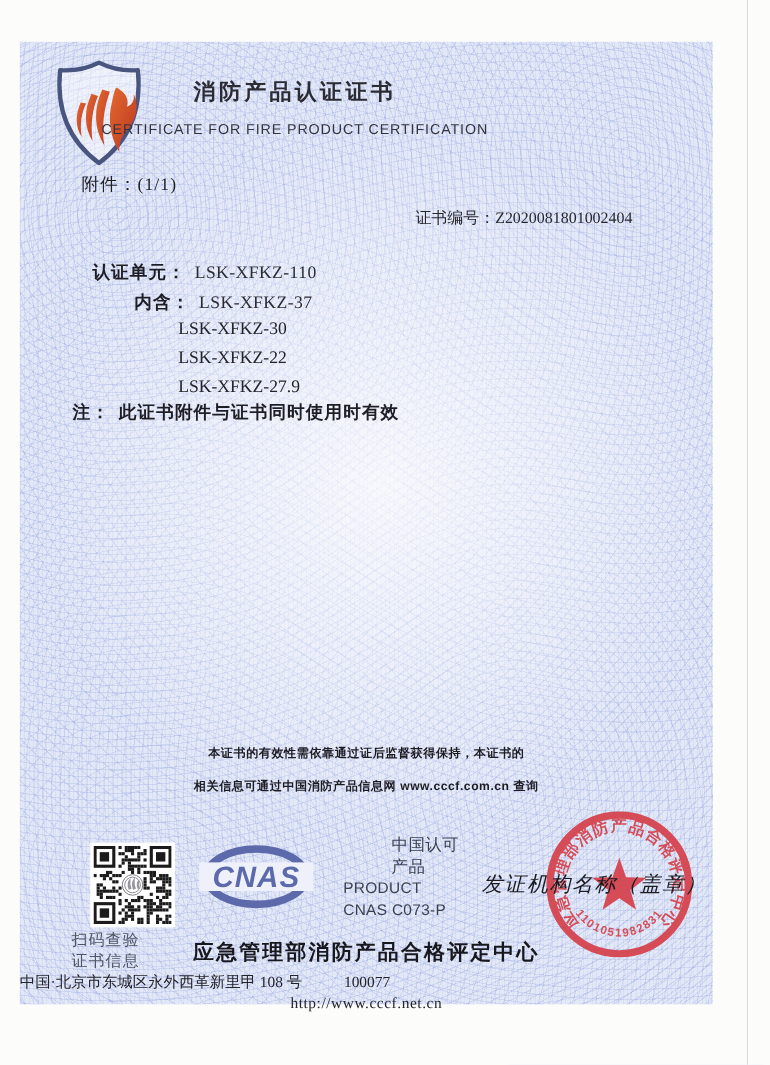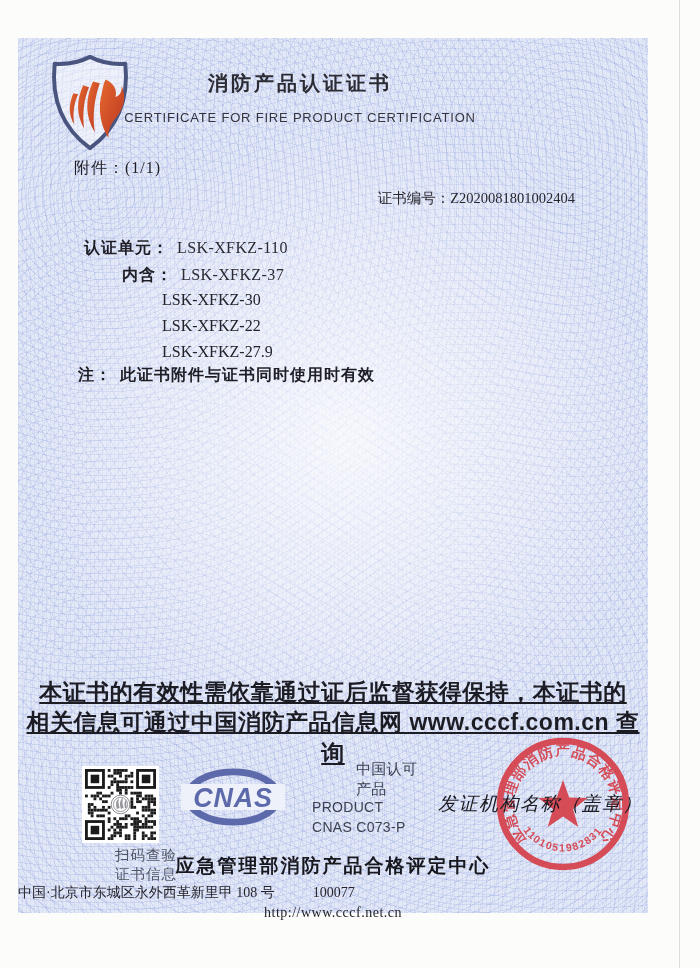--- a/index.html
+++ b/index.html
@@ -24,21 +24,21 @@
       repeating-radial-gradient(circle at 14% 18%, rgba(126,148,219,.22) 0 1px, rgba(255,255,255,0) 1px 7px),
       repeating-radial-gradient(circle at 88% 12%, rgba(126,148,219,.20) 0 1px, rgba(255,255,255,0) 1px 9px),
       repeating-radial-gradient(circle at 72% 78%, rgba(126,148,219,.18) 0 1px, rgba(255,255,255,0) 1px 8px),
       repeating-radial-gradient(circle at 20% 88%, rgba(126,148,219,.18) 0 1px, rgba(255,255,255,0) 1px 10px),
       repeating-linear-gradient(90deg, rgba(135,152,220,.12) 0 1px, rgba(255,255,255,0) 1px 4px);
   }
   .abs { position:absolute; }
 
   
   .logo { left:22px; top:12px; width:100px; height:106px; }
-  .header-text { left:0; top:32px; width:500px; text-align:center;margin-left:32px; }
+  .header-text { left:0; top:32px; width:500px; text-align:center; }
   .title-cn {
     font-size:20px; font-weight:600; letter-spacing:3px; color:#2b2b33;
     font-family:"Liberation Serif","DejaVu Serif",serif;
   }
   .title-en {
     margin-top:13px; font-size:13px; letter-spacing:.8px; color:#33343f; font-weight:400;
     font-family:"Liberation Sans","DejaVu Sans",sans-serif;
   }
 
   
@@ -51,35 +51,35 @@
     font-family:"Liberation Sans","DejaVu Sans",sans-serif;
     font-weight:700; letter-spacing:1px; color:#1d1d25; margin-right:8px;
   }
   .row .val { color:#2b2b34; letter-spacing:.4px; }
   .r-product { left:66px; top:172px; }
   .r-unit    { left:66px; top:200px; }
   .r-contains{ left:104px; top:227px; }
   .r-item0   { left:144px; top:253px; }
   .r-item1   { left:144px; top:279px; }
   .r-item2   { left:144px; top:305px; }
-  .r-note    { left:60px; top:327px; }
+  .r-note    { left:48px; top:327px; }
 
   
   .statement {
     left:0; width:630px; text-align:center;
     font-family:"Liberation Sans","DejaVu Sans",sans-serif;
-    font-weight:600; font-size:23px; color:#1c1c24; letter-spacing:.5px;text-decoration:underline;
+    font-weight:600; font-size:11px; color:#1c1c24; letter-spacing:.5px;
   }
   .st1 { top:639px; } .st2 { top:669px; }
 
   
   .qr-box { left:64px; top:728px; width:77px; height:77px; background:#fff; padding:3px; }
   .qr-box svg { width:100%; height:100%; display:block; }
   .qr-caption {
-    left:47px; top:808px; width:112px; text-align:right;
+    left:47px; top:808px; width:112px; text-align:left;
     font-family:"Liberation Sans","DejaVu Sans",sans-serif;
     font-size:14.5px; line-height:19px; color:#4e5565; letter-spacing:1px;
   }
 
   
   .cnas-logo { left:163px; top:723px; width:104px; height:72px; }
   .cnas-text {
     left:294px; top:721px;
     font-family:"Liberation Sans","DejaVu Sans",sans-serif;
     font-size:14px; line-height:19.5px; color:#3b4150; letter-spacing:.3px;

